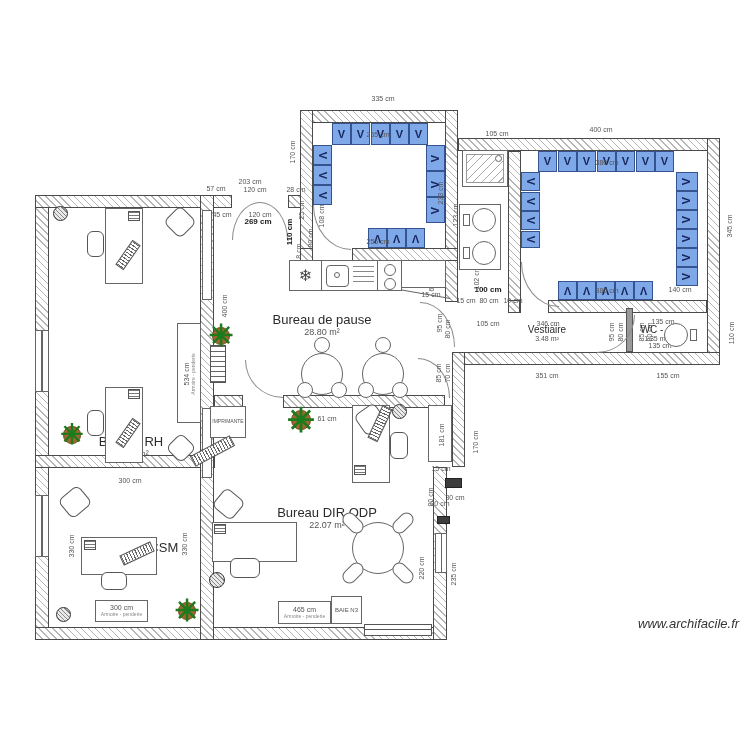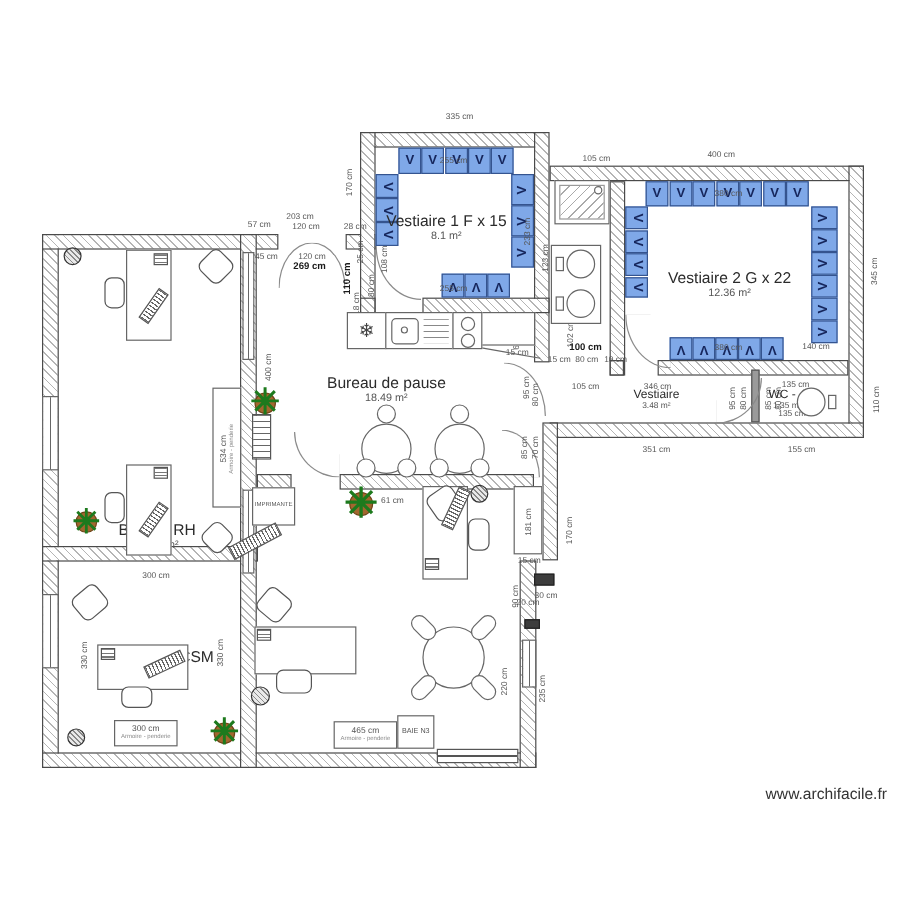--- a/index.html
+++ b/index.html
@@ -254,39 +254,35 @@
     <div class="dim v" style="left: 611px; top: 332px;">95 cm</div>
     <div class="dim v" style="left: 620px; top: 332px;">80 cm</div>
     <div class="dim v" style="left: 641px; top: 332px;">85 cm</div>
     <div class="dim v" style="left: 649px; top: 332px;">80 cm</div>
     <div class="dim" style="left: 327px; top: 418px;">61 cm</div>
     <div class="dim v" style="left: 430px; top: 497px;">90 cm</div>
     <div class="dim" style="left: 440px; top: 503px;">20 cm</div>
     <div class="dim" style="left: 455px; top: 497px;">30 cm</div>
     <div class="dim v" style="left: 421px; top: 568px;">220 cm</div>
     <div class="dim v" style="left: 453px; top: 574px;">235 cm</div>
-    <div class="room" style="left: 372px; top: 189px;">
-      <div class="rname">Vestiaire 1 F x 15</div>
-      <div class="rarea">8.1 m²</div>
-    </div>
-    <div class="room" style="left: 608px; top: 236px;">
-      <div class="rname">Vestiaire 2 G x 22</div>
-      <div class="rarea">12.36 m²</div>
-    </div>
     <div class="room" style="left: 322px; top: 324px;">
       <div class="rname">Bureau de pause</div>
-      <div class="rarea">18.49 m²</div>
+      <div class="rarea">28.80 m²</div>
     </div>
     <div class="room" style="left: 131px; top: 446px;">
       <div class="rname">Bureau RH</div>
       <div class="rarea">16.01 m²</div>
     </div>
     <div class="room" style="left: 141px; top: 552px;">
       <div class="rname">Bureau CSM</div>
       <div class="rarea">9.9 m²</div>
+    </div>
+    <div class="room" style="left: 327px; top: 517px;">
+      <div class="rname">Bureau DIR ODP</div>
+      <div class="rarea">22.07 m²</div>
     </div>
     <div class="room small" style="left: 547px; top: 333px;">
       <div class="rname">Vestiaire</div>
       <div class="rarea">3.48 m²</div>
     </div>
     <div class="room small" style="left: 487px; top: 230px;">
       <div class="rname">SDB</div>
       <div class="rarea">2.26 m²</div>
     </div>
     <div class="room small" style="left: 656px; top: 333px;">
@@ -415,13 +411,13 @@
     <div class="plant" style="left: 172px; top: 596px; width: 30px; height: 30px;">
       <div class=""></div>
       <i></i>
       <span style="font-size: 30px;">✳</span>
     </div>
     <div class="column" style="left: 53px; top: 206px; width: 15px; height: 15px;"></div>
     <div class="column" style="left: 392px; top: 404px; width: 15px; height: 15px;"></div>
     <div class="column" style="left: 209px; top: 572px; width: 16px; height: 16px;"></div>
     <div class="column" style="left: 56px; top: 607px; width: 15px; height: 15px;"></div>
   </div>
-<div class="watermark" style="left: 638px; top: 654px;">www.archifacile.fr</div>
+<div class="watermark" style="left: 638px; top: 616px; font-style: italic;">www.archifacile.fr</div>
 
 </body></html>

